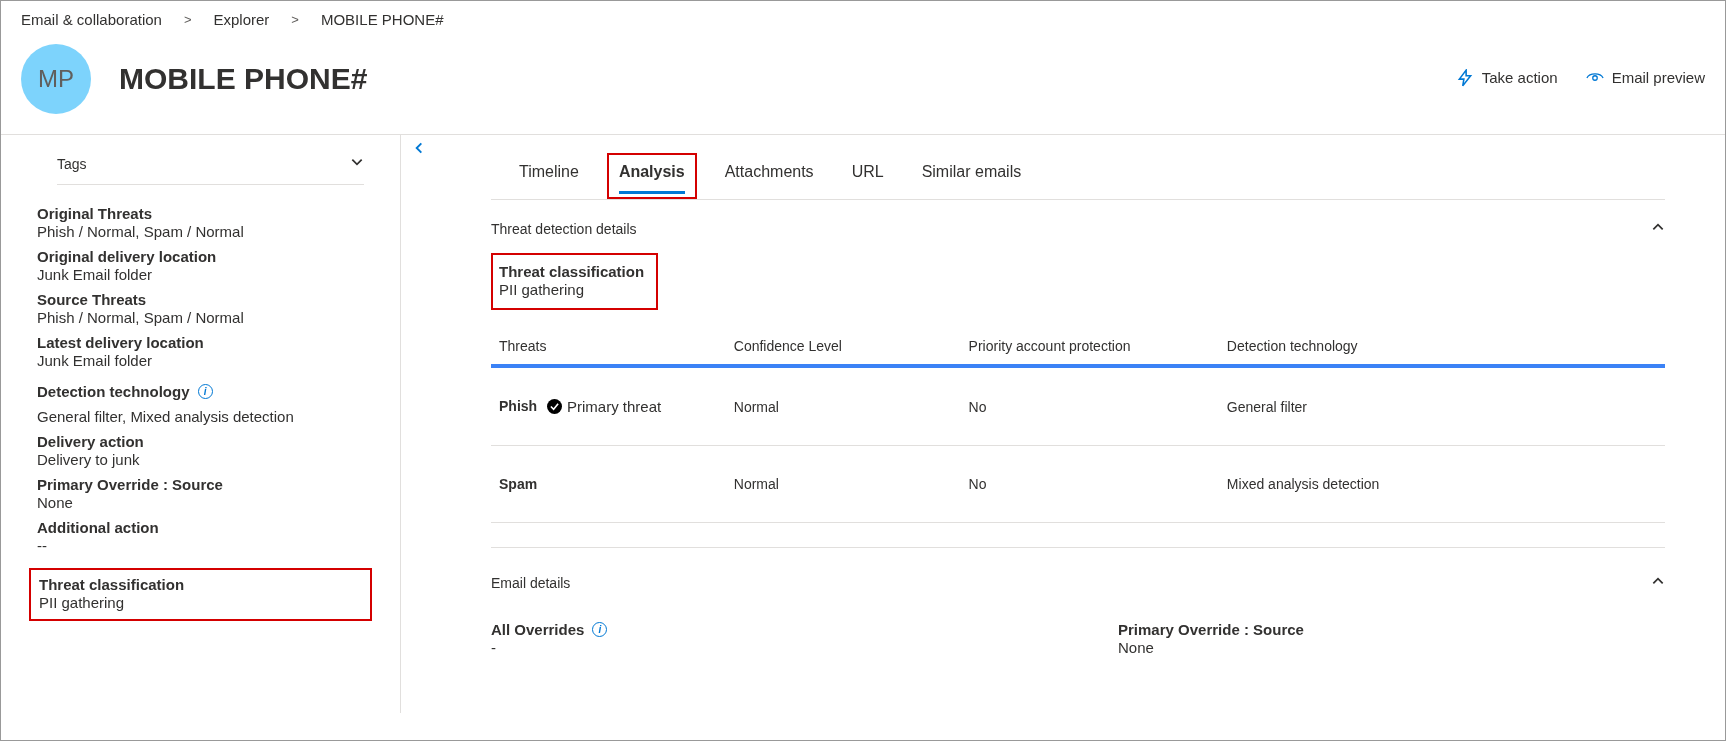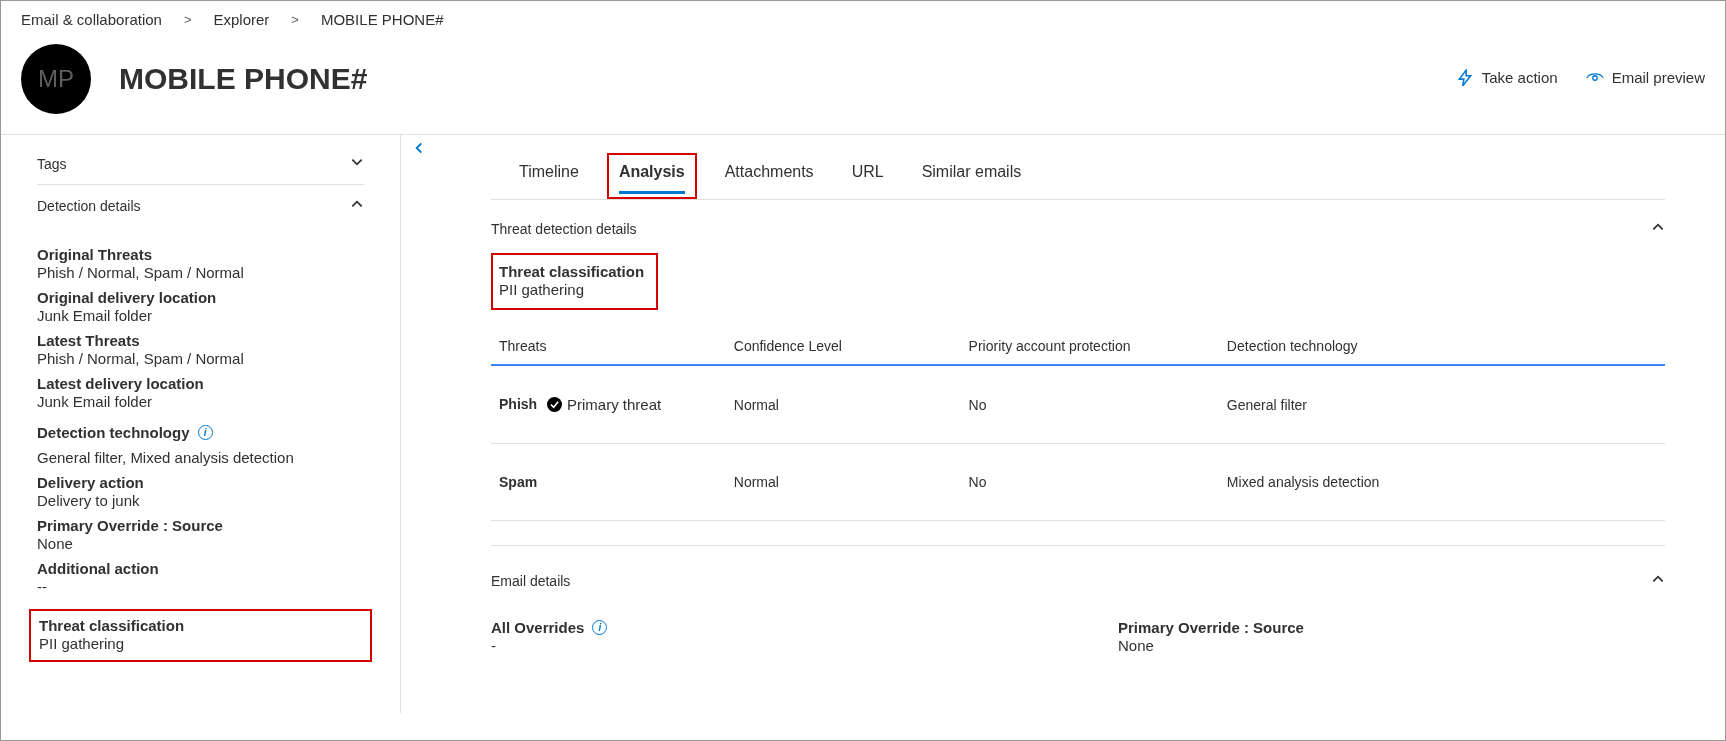--- a/index.html
+++ b/index.html
@@ -24,21 +24,21 @@
   .breadcrumb .sep { color: #605e5c; font-size: 13px; }
   .header-row {
     display: flex;
     align-items: center;
     padding: 10px 20px 20px 20px;
     justify-content: space-between;
   }
   .header-left { display: flex; align-items: center; gap: 28px; }
   .avatar {
     width: 70px; height: 70px; border-radius: 50%;
-    background: #000000; display: flex; align-items: center; justify-content: center;
+    background: #7dd3fc; display: flex; align-items: center; justify-content: center;
     font-size: 24px; color: #605e5c; font-weight: 400;
   }
   .page-title { font-size: 30px; font-weight: 700; }
   .header-actions { display: flex; gap: 28px; align-items: center; }
   .action-link { display: flex; align-items: flex-start; gap: 8px; color: #323130; cursor: pointer; font-size: 15px; }
   .action-link svg { width: 18px; height: 18px; }
 
   .content-area {
     display: flex;
     border-top: 1px solid #e1dfdd;
@@ -60,21 +60,21 @@
   .left-scroll::-webkit-scrollbar { width: 16px; }
   .left-scroll::-webkit-scrollbar-thumb { background: #c8c6c4; border-radius: 2px; }
   .left-scroll::-webkit-scrollbar-track { background: #f3f2f1; }
 
   .section-header {
     display: flex; justify-content: space-between; align-items: center;
     padding: 12px 0;
     border-bottom: 1px solid #e1dfdd;
     cursor: pointer;
   }
-  .section-header:first-child { padding-top: 4px; }
+  .section-header:first-child { padding-top: 4px; margin-left: 20px; }
   .chev { width: 14px; height: 14px; }
   .section-body { padding-top: 12px; padding-bottom: 8px; }
   .field-label { font-weight: 600; margin-top: 8px; font-size: 15px; }
   .field-value { color: #323130; margin-top: 1px; font-size: 15px; }
   .field-label.withicon { display: flex; align-items: center; gap: 8px; }
   .info-icon {
     display: inline-flex; width: 15px; height: 15px; border: 1px solid #0078d4; border-radius: 50%;
     align-items: center; justify-content: center; color: #0078d4; font-size: 10px; font-style: italic; font-weight: 600;
   }
   .spacer-top { margin-top: 14px; }
@@ -117,21 +117,21 @@
   .card-redbox {
     border: 2.5px solid #d40000; padding: 8px 12px 10px 6px; display: inline-block; margin-top: 4px; margin-bottom: 14px;
   }
   .card-redbox .field-label { margin-top: 0; }
 
   table.threats {
     width: 100%; border-collapse: collapse; margin-top: 4px;
   }
   table.threats th {
     text-align: left; font-weight: 400; color: #323130; font-size: 14px;
-    padding: 10px 8px; border-bottom: 2px solid #3b82f6;
+    padding: 10px 8px; border-bottom: 4px solid #3b82f6;
   }
   table.threats td {
     padding: 30px 8px; border-bottom: 1px solid #e1dfdd; font-size: 14px;
   }
   .threat-name { font-weight: 600; }
   .primary-badge {
     display: inline-flex; align-items: center; gap: 5px; margin-left: 6px; font-size: 15px; font-weight: 400;
   }
   .primary-badge .check {
     width: 15px; height: 15px; border-radius: 50%; background: #000; display: inline-flex; align-items: center; justify-content: center;
@@ -195,37 +195,29 @@
     <div class="left-scroll">
       <div class="section-header">
         <span>Tags</span>
         <span>
           <svg class="chev" viewBox="0 0 12 12" fill="none" stroke="#323130" stroke-width="1.5">
               <path d="M2 4 L6 8 L10 4"></path>
             </svg>
         </span>
       </div>
 
-      <div class="section-header" style="border-bottom:none">
-        <span>Detection details</span>
-        <span>
-          <svg class="chev" viewBox="0 0 12 12" fill="none" stroke="#323130" stroke-width="1.5">
-              <path d="M2 8 L6 4 L10 8"></path>
-            </svg>
-        </span>
-      </div>
 
       <div class="section-body">
         <div class="field-label">Original Threats</div>
         <div class="field-value">Phish / Normal, Spam / Normal</div>
 
         <div class="field-label">Original delivery location</div>
         <div class="field-value">Junk Email folder</div>
 
-        <div class="field-label">Latest Threats</div>
+        <div class="field-label">Source Threats</div>
         <div class="field-value">Phish / Normal, Spam / Normal</div>
 
         <div class="field-label">Latest delivery location</div>
         <div class="field-value">Junk Email folder</div>
 
         <div class="field-label withicon spacer-top">
           <span>Detection technology</span>
           <span class="info-icon">i</span>
         </div>
         <div class="field-value" style="margin-top:8px">General filter, Mixed analysis detection</div>

